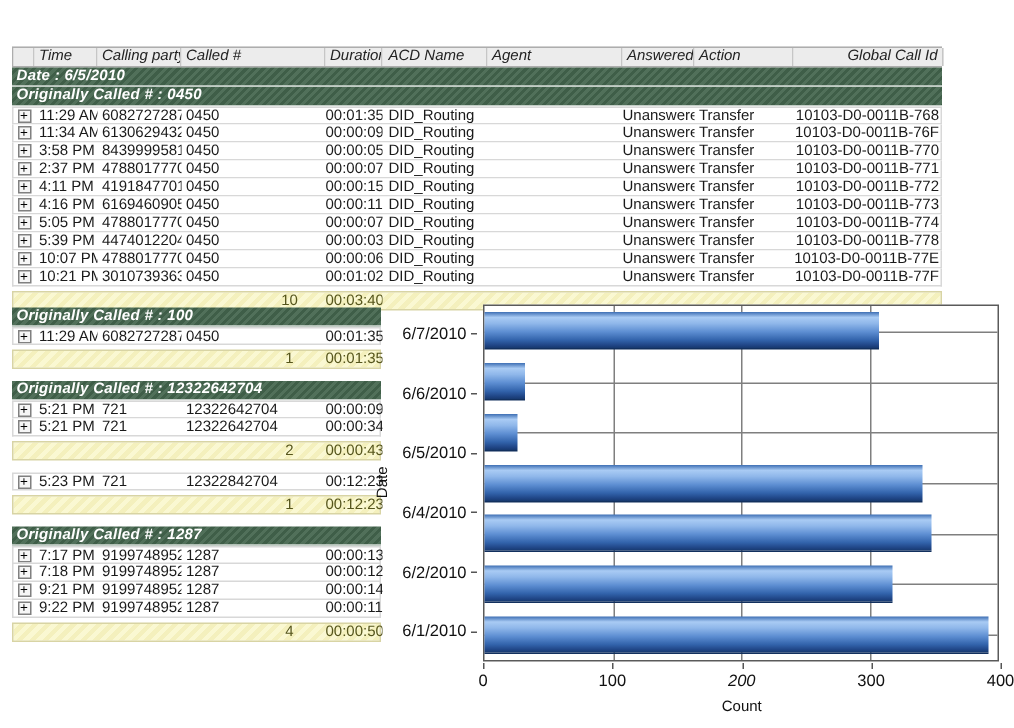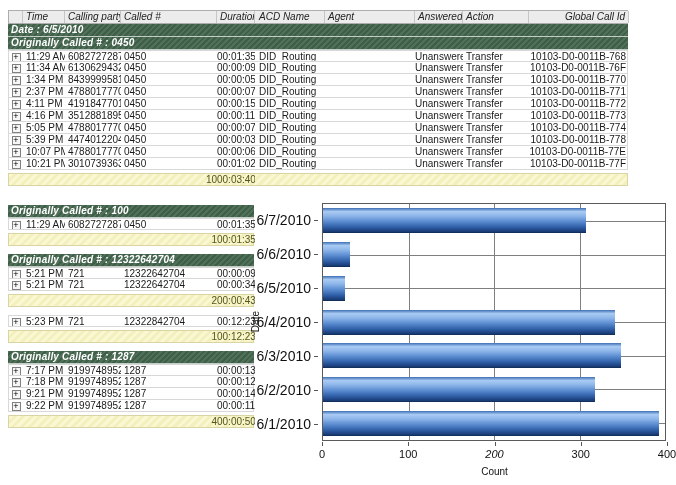--- a/index.html
+++ b/index.html
@@ -9,21 +9,21 @@
   
   .grid-wide   { display:grid; grid-template-columns:14px 42px 56px 96px 38px 70px 90px 48px 66px 100px; }
   .grid-narrow { display:grid; grid-template-columns:14px 42px 56px 96px 38px; }
 
   #top-table { position:absolute; left:8px; top:10px; width:620px; }
   #left-sections { position:absolute; left:8px; top:205px; width:246px; }
 
   .cell { font-size:10px; line-height:12px; overflow:hidden; white-space:nowrap; color:#1a1a1a; }
   .hcell { font-style:italic; height:12px; line-height:12px; background:#ececec;
            border-right:1px solid #c6c6c6; padding-left:3px; color:#222; }
-  #header-row { border:1px solid #adadad; background:#ececec; height:14px; }
+  #header-row { border:1px solid #adadad; background:#ececec; height:14px;margin-top:21px; }
 
   .group-bar { height:13px; line-height:12px; color:#fff; font-weight:bold; font-size:10px;
                padding-left:3px; letter-spacing:.2px;
                background:repeating-linear-gradient(135deg,#51705a 0 2px,#3f5e48 2px 4px);
                border-bottom:1px solid #c2cdc5;font-style:italic; }
 
   .rows .row { height:12px; background:#fff; border:1px solid #d8d8d8; border-top:none; }
   .rows .row:first-child { border-top:1px solid #d8d8d8; }
 
   .c0 { text-align:center; }
@@ -32,37 +32,37 @@
   .c4,.c7,.c9 { text-align:right; padding-right:3px; }
 
   .expand-btn { display:inline-block; width:9px; height:9px; border:1px solid #808080;
                 background:#f6f6f6; font-size:9px; line-height:7px; text-align:center;
                 color:#000; margin-top:1px; cursor:pointer; }
 
   .gap { height:3px; }
   .summary { height:13px; background:repeating-linear-gradient(135deg,#faf8d2 0 3px,#f4f0bd 3px 6px);
              border:1px solid #d8d4a4; }
   .summary .cell { line-height:11px; color:#55551c; }
-  .summary .s-count { padding-left:8px; text-align:right;margin-left:40px; }
+  .summary .s-count { padding-left:8px; text-align:center;margin-left:40px; }
   .section { margin-bottom:8px; }
 
   
   #chart-plot { position:absolute; left:322px; top:203px; width:344px; height:238px;
                 border:1px solid #5a5a5a; background:#fff; display:flex; flex-direction:column; }
   .chart-row { position:relative; flex:1; display:flex; align-items:center; }
   .h-grid { position:absolute; left:0; right:0; top:50%; height:1px; background:#7f7f7f; }
   .v-grid { position:absolute; top:0; bottom:0; width:1px; background:#7f7f7f; }
   .bar { position:relative; z-index:1; height:25px;
          background:linear-gradient(180deg,#3e6fb4 0%,#a9cbf4 15%,#8fb7ea 32%,#5d8ed2 55%,#3263ab 78%,#204687 92%,#17396f 100%);
          border-bottom:1px solid #12305e; }
 
   #y-labels { position:absolute; left:248px; top:203px; width:70px; height:238px;
               display:flex; flex-direction:column; }
   .y-row { flex:1; display:flex; align-items:center; justify-content:flex-end;
-           font-size:14px; color:#111; }
+           font-size:11px; color:#111; }
   .y-row .tickdash { width:4px; height:1px; background:#555; margin-left:3px; }
 
   #x-ticks { position:absolute; left:322px; top:442px; width:345px; height:4px; }
   .x-tick { position:absolute; top:0; width:1px; height:4px; background:#555; }
   #x-labels { position:absolute; left:322px; top:448px; width:345px; height:13px; }
   .x-lab { position:absolute; transform:translateX(-50%); font-size:11px; color:#111; }
   #count-label { position:absolute; left:322px; top:466px; width:345px; text-align:center;
                  font-size:10px; color:#111; }
   #date-label { position:absolute; left:250px; top:311px; font-size:10px; color:#111;
                 writing-mode:vertical-rl; transform:rotate(180deg); }
@@ -111,21 +111,21 @@
               <div class="cell c3">0450</div>
               <div class="cell c4">00:00:09</div>
               <div class="cell c5">DID_Routing</div>
               <div class="cell c6"></div>
               <div class="cell c7">Unanswered</div>
               <div class="cell c8">Transfer</div>
               <div class="cell c9">10103-D0-0011B-76F</div>
             </div>
             <div class="row grid-wide">
               <div class="cell c0"><span class="expand-btn">+</span></div>
-              <div class="cell c1">1:34 PM</div>
+              <div class="cell c1">3:58 PM</div>
               <div class="cell c2">8439999581</div>
               <div class="cell c3">0450</div>
               <div class="cell c4">00:00:05</div>
               <div class="cell c5">DID_Routing</div>
               <div class="cell c6"></div>
               <div class="cell c7">Unanswered</div>
               <div class="cell c8">Transfer</div>
               <div class="cell c9">10103-D0-0011B-770</div>
             </div>
             <div class="row grid-wide">
@@ -148,21 +148,21 @@
               <div class="cell c4">00:00:15</div>
               <div class="cell c5">DID_Routing</div>
               <div class="cell c6"></div>
               <div class="cell c7">Unanswered</div>
               <div class="cell c8">Transfer</div>
               <div class="cell c9">10103-D0-0011B-772</div>
             </div>
             <div class="row grid-wide">
               <div class="cell c0"><span class="expand-btn">+</span></div>
               <div class="cell c1">4:16 PM</div>
-              <div class="cell c2">3512881895</div>
+              <div class="cell c2">6169460905</div>
               <div class="cell c3">0450</div>
               <div class="cell c4">00:00:11</div>
               <div class="cell c5">DID_Routing</div>
               <div class="cell c6"></div>
               <div class="cell c7">Unanswered</div>
               <div class="cell c8">Transfer</div>
               <div class="cell c9">10103-D0-0011B-773</div>
             </div>
             <div class="row grid-wide">
               <div class="cell c0"><span class="expand-btn">+</span></div>
@@ -380,24 +380,20 @@
         </div>
         <div class="y-row">
           <span>6/5/2010</span>
           <span class="tickdash"></span>
         </div>
         <div class="y-row">
           <span>6/4/2010</span>
           <span class="tickdash"></span>
         </div>
         <div class="y-row">
-          <span>6/3/2010</span>
-          <span class="tickdash"></span>
-        </div>
-        <div class="y-row">
           <span>6/2/2010</span>
           <span class="tickdash"></span>
         </div>
         <div class="y-row">
           <span>6/1/2010</span>
           <span class="tickdash"></span>
         </div>
       </div>
     <div id="x-ticks">
         <div class="x-tick" style="left: 0%;"></div>

